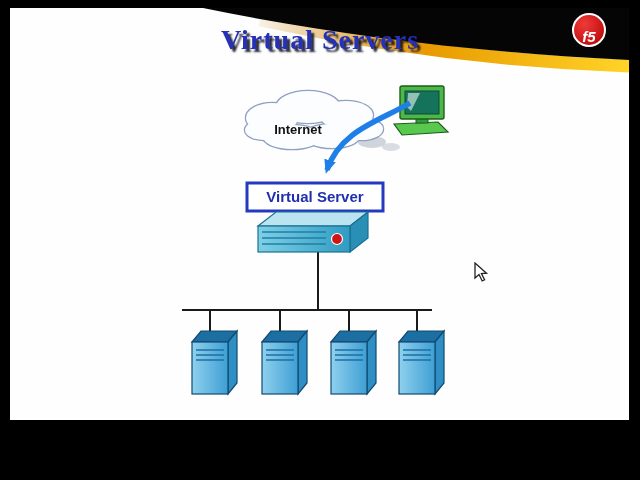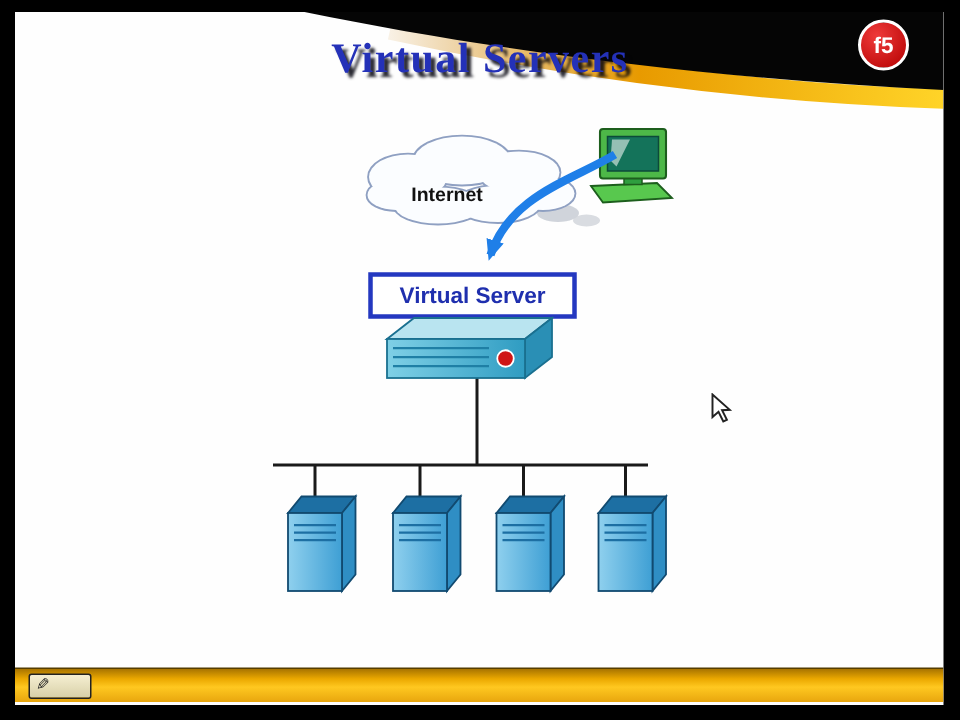--- a/index.html
+++ b/index.html
@@ -1,25 +1,25 @@
 <!DOCTYPE html>
 <html><head>
 <meta charset="utf-8">
 <style>
   html,body{margin:0;padding:0;background:#000;}
-  .screen{position:relative;width:640px;height:480px;background:#000;overflow:hidden;
+  .screen{position:relative;width:640px;height:420px;background:#000;overflow:hidden;
           font-family:"Liberation Sans",sans-serif;}
   .slide{position:absolute;left:10px;top:8px;width:619px;height:462px;background:#fefefe;overflow:hidden;}
   .top-deco{position:absolute;top:0;left:0;z-index:1;}
   .slide-title{position:absolute;top:16px;left:140px;width:340px;text-align:center;
     font-family:"Liberation Serif",serif;font-weight:bold;font-size:28px;color:#2431b8;
     text-shadow:3px 3px 2px rgba(5,5,15,0.85);letter-spacing:1px;z-index:3;}
   .f5-logo{position:absolute;top:5px;left:562px;width:30px;height:30px;border-radius:50%;
     background:radial-gradient(circle at 35% 30%, #ef3a3a, #b40000);border:2px solid #fff;
-    color:#fff;font-weight:bold;font-size:15px;display:flex;align-items:center;
+    color:#fff;font-weight:bold;font-style:italic;font-size:15px;display:flex;align-items:flex-end;
     justify-content:center;z-index:4;}
   .diagram{position:absolute;left:0;top:0;z-index:2;}
   .bottom-bar{position:absolute;left:0;right:0;bottom:2px;height:22px;z-index:5;
     background:linear-gradient(to bottom,#a87400,#eba800 30%,#ffc820 55%,#e8a60e);
     border-top:1px solid #553d00;}
   .pen-tool{position:absolute;left:9px;top:3px;width:36px;height:15px;
     background:linear-gradient(#f5efd2,#d8d0a8);border:1px solid #222;border-radius:2px;
     display:flex;align-items:center;padding-left:4px;font-size:11px;line-height:1;color:#222;cursor:pointer;}
   .pen-tool span{display:inline-block;transform:scaleX(-1);}
   .cursor{position:absolute;left:474px;top:262px;z-index:6;}

